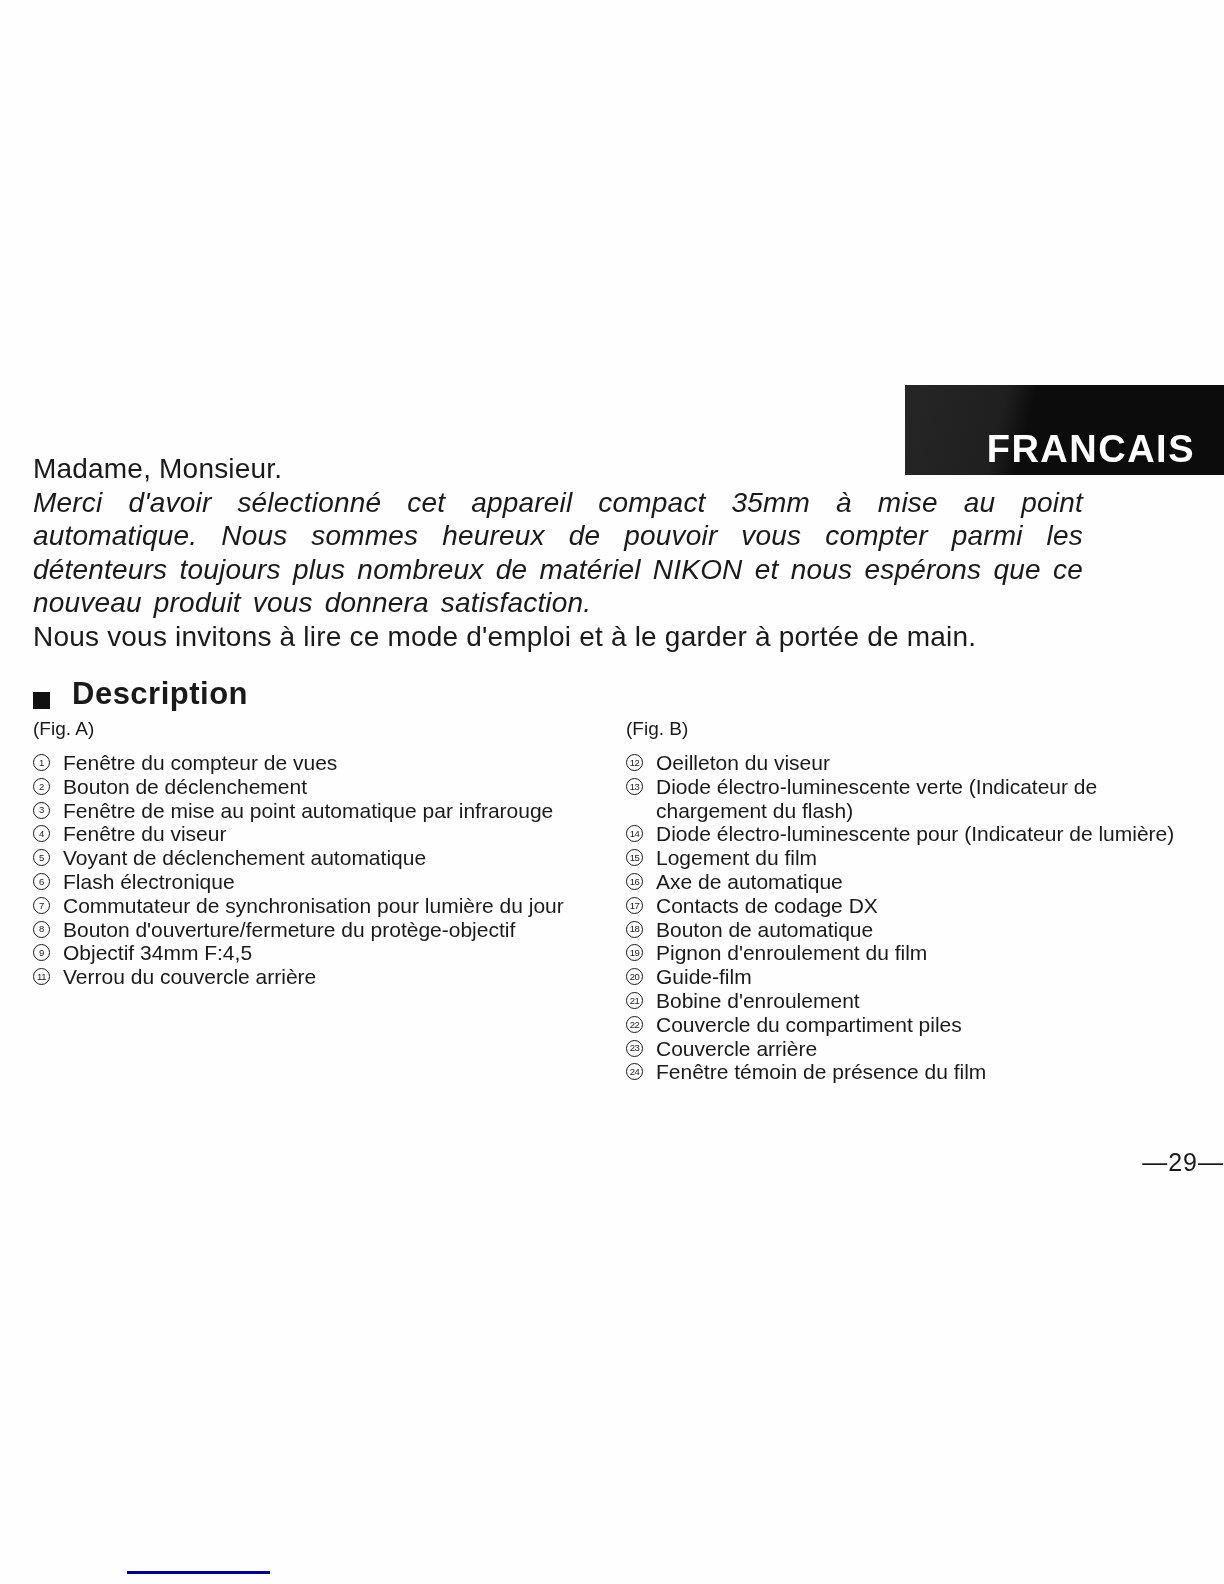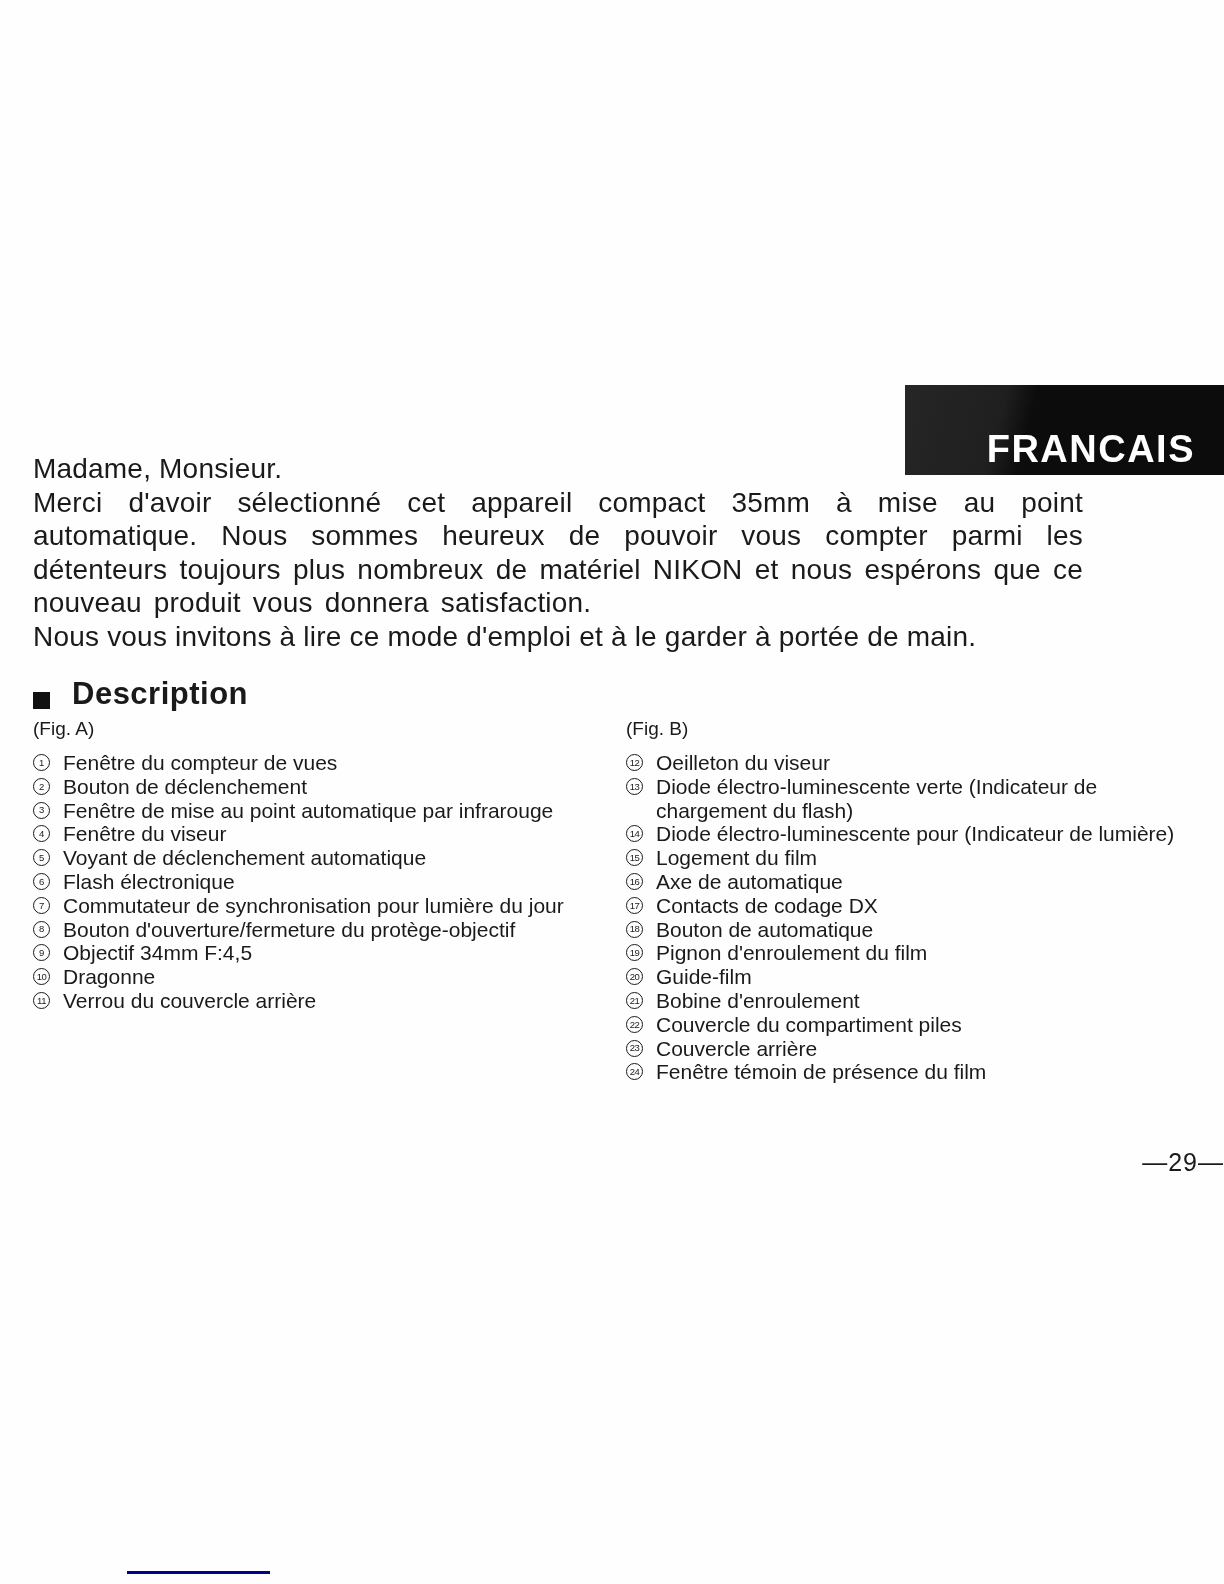--- a/index.html
+++ b/index.html
@@ -45,20 +45,21 @@
     width: 1050px;
     font-size: 28px;
     line-height: 33.6px;
     letter-spacing: 0.2px;
   }
   .intro p { margin: 0; }
   .greeting { white-space: nowrap; }
   .paragraph {
     text-align: justify;
     word-spacing: 4px;
+    font-style: italic;
   }
   .note { white-space: nowrap; }
 
   
   .heading {
     position: absolute;
     left: 33px;
     top: 678px;
     display: flex;
     align-items: flex-end;
@@ -190,24 +191,20 @@
       </li>
       <li>
         <span class="num">8</span>
         <span>Bouton d'ouverture/fermeture du protège-objectif</span>
       </li>
       <li>
         <span class="num">9</span>
         <span>Objectif 34mm F:4,5</span>
       </li>
       <li>
-        <span class="num">10</span>
-        <span>Dragonne</span>
-      </li>
-      <li>
         <span class="num">11</span>
         <span>Verrou du couvercle arrière</span>
       </li>
     </ul>
   </div>
 
   <div class="col col-b">
     <p class="fig-label">(Fig. B)</p>
     <ul>
       <li>

